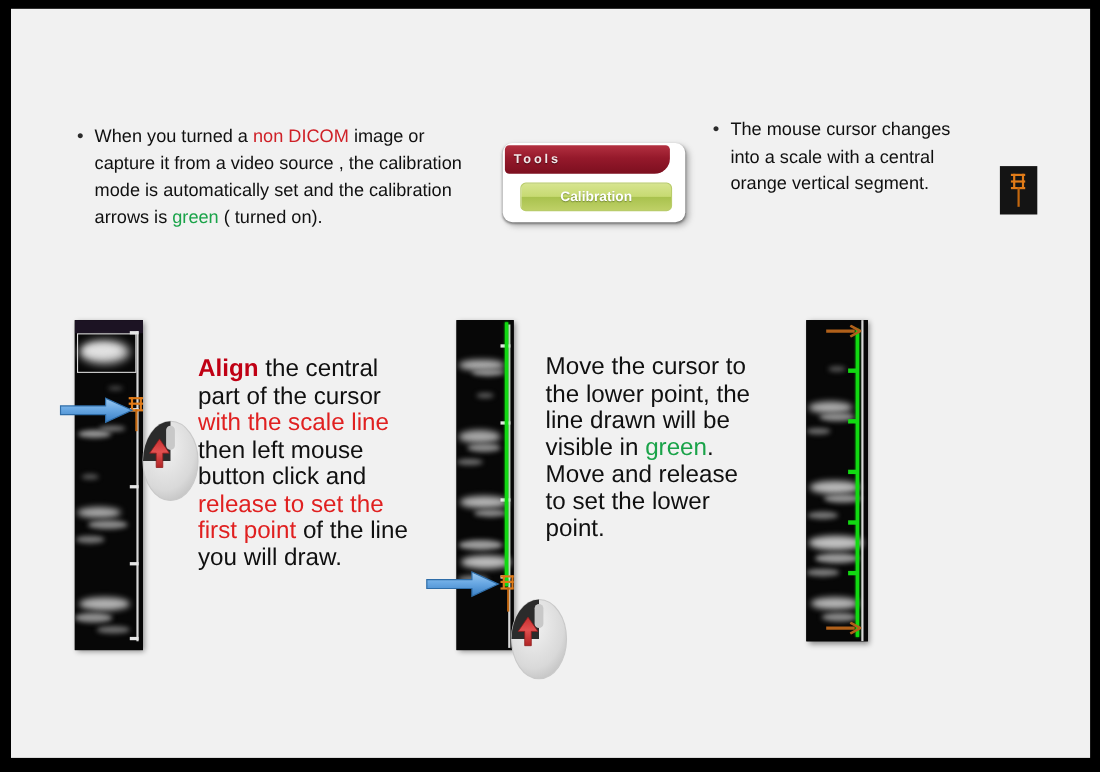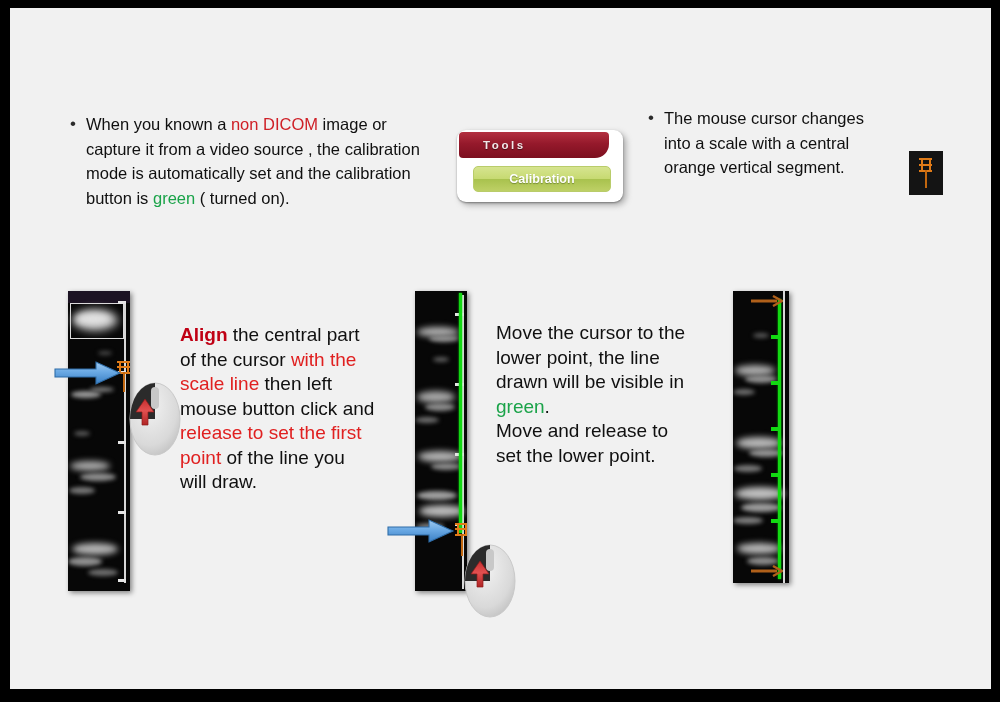--- a/index.html
+++ b/index.html
@@ -49,21 +49,21 @@
     background:#ffffff;border-radius:9px;
     box-shadow:0 1px 2px rgba(0,0,0,.35);
     overflow:hidden;
   }
   .tools-header{
     position:absolute;left:2px;top:2px;width:150px;height:26px;
     background:linear-gradient(180deg,#b33040 0%,#95192b 45%,#7c0f1f 100%);
     border-radius:4px 4px 14px 4px;
     color:#f3e7e8;font-size:11.5px;font-weight:bold;
     letter-spacing:2.6px;
-    display:flex;align-items:center;padding-left:24px;
+    display:flex;align-items:center;padding-left:8px;
     box-sizing:border-box;
     text-shadow:0 1px 1px rgba(0,0,0,.5);
   }
   .tools-btn{
     position:absolute;left:16px;top:36px;width:138px;height:26px;
     background:linear-gradient(180deg,#d6e48f 0%,#c7da72 48%,#a9c24e 52%,#bed066 100%);
     border:1px solid #b9cc6a;border-radius:5px;
     color:#ffffff;font-size:12.5px;font-weight:bold;
     display:flex;align-items:center;justify-content:center;
     text-shadow:0 1px 1px rgba(80,100,30,.6);
@@ -93,31 +93,31 @@
   .cur .stem{position:absolute;width:2px;background:#c2670f;}
 
   
   .blue-arrow{position:absolute;}
   
   .mouse{position:absolute;}
 
   
   .brown-arrow{position:absolute;}
 
-  .textblk{position:absolute;font-size:19px;line-height:24.5px;color:#101010;}
+  .textblk{position:absolute;font-size:22px;line-height:24.5px;color:#101010;}
 </style>
 </head>
 <body>
 
 <div class="slide">
 
 
   <div class="bullet" id="bullet-left">
     <div class="dot">•</div>
-    <div class="btxt"><span>When you known a </span><span class="red">non DICOM</span><span> image or capture it from a video source , the calibration mode is automatically set and the calibration button is </span><span class="green">green</span><span> ( turned on).</span></div>
+    <div class="btxt"><span>When you turned a </span><span class="red">non DICOM</span><span> image or capture it from a video source , the calibration mode is automatically set and the calibration arrows is </span><span class="green">green</span><span> ( turned on).</span></div>
   </div>
 
   <div class="bullet" id="bullet-right">
     <div class="dot">•</div>
     <div class="btxt">The mouse cursor changes into a scale with a central orange vertical segment.</div>
   </div>
 
   <div class="tools-wrap">
     <div class="tools-shadow"></div>
     <div class="tools-panel">

